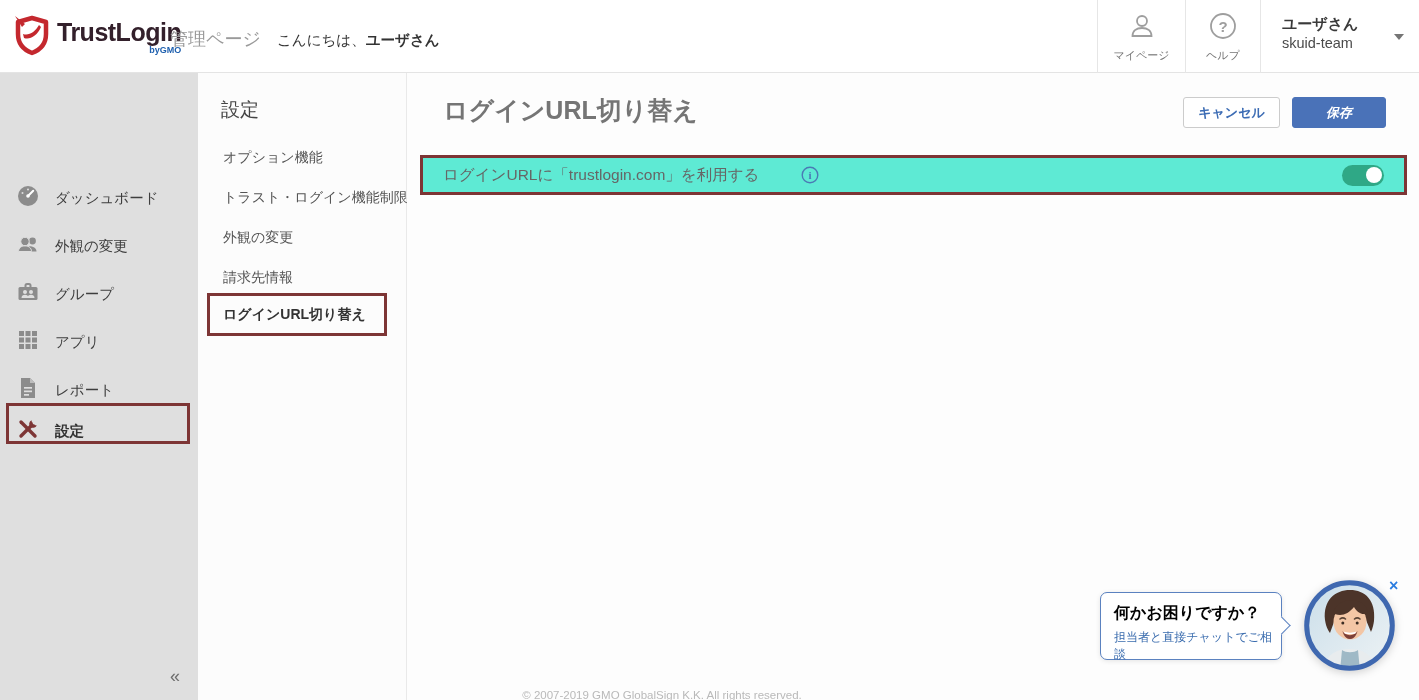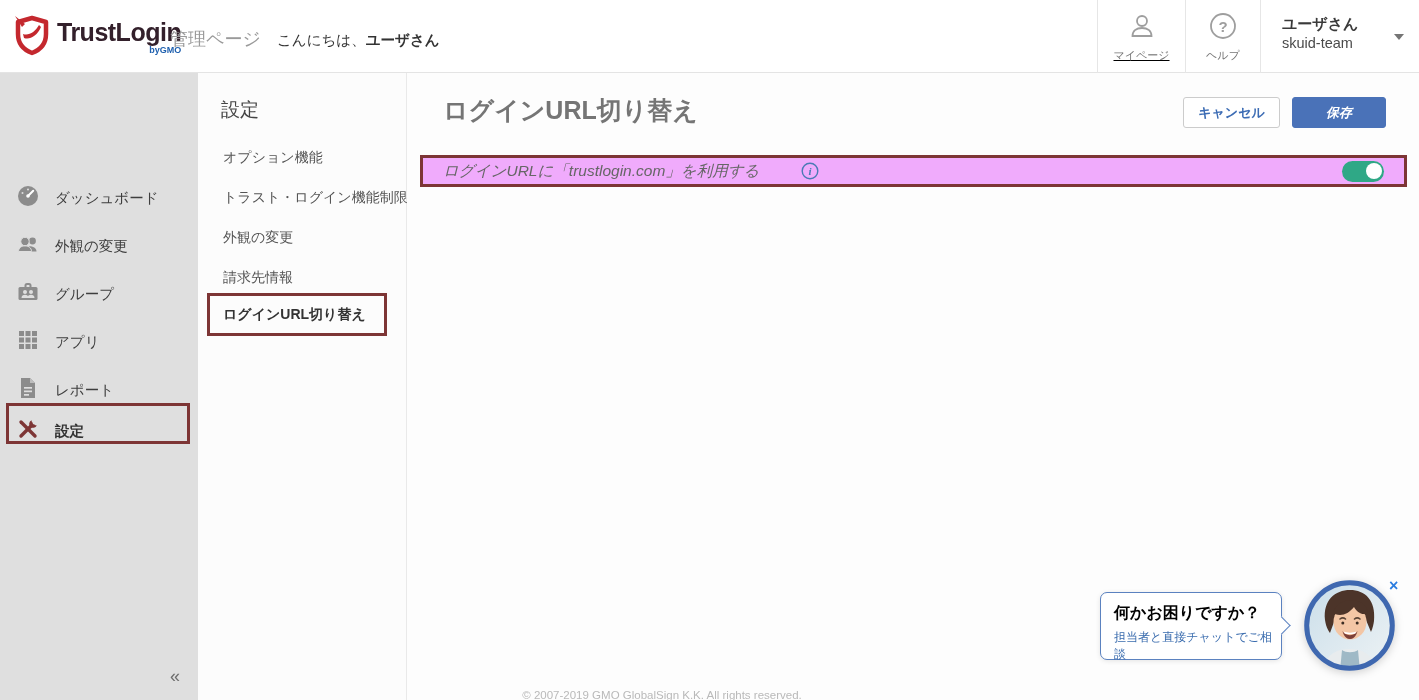--- a/index.html
+++ b/index.html
@@ -11,21 +11,21 @@
             border-bottom:1px solid #e4e4e4; z-index:10; }
   .logo { position:absolute; left:13px; top:14px; display:flex; align-items:center; gap:6px; }
   .brand-wrap { display:flex; flex-direction:column; }
   .brand { font-size:25px; font-weight:bold; color:#33202b; letter-spacing:-0.5px; line-height:1; }
   .brand-by { font-size:9px; font-weight:bold; color:#1d5fae; text-align:right; margin-top:1px; line-height:1; }
   .page-label { position:absolute; left:170px; top:27px; font-size:18px; color:#9a9a9a; }
   .greeting { position:absolute; left:277px; top:31px; font-size:14.5px; color:#333; }
   .greeting b { font-weight:bold; }
   .top-cell { position:absolute; top:0; height:73px; border-left:1px solid #e6e6e6;
               display:flex; flex-direction:column; align-items:center; justify-content:center; gap:3px; cursor:pointer; }
-  .cell-mypage { left:1097px; width:88px;text-decoration:underline; }
+  .cell-mypage { left:1097px; width:88px; }
   .cell-help   { left:1185px; width:75px; }
   .top-cell-label { font-size:11px; color:#757575; }
   .user-cell { position:absolute; left:1260px; top:0; width:159px; height:73px; border-left:1px solid #e6e6e6;
                padding:14px 0 0 21px; cursor:pointer; }
   .user-name { font-size:15px; font-weight:bold; color:#3a3a3a; line-height:1.35; }
   .user-team { font-size:14.5px; color:#4a4a4a; line-height:1.35; }
   .user-caret { position:absolute; right:15px; top:34px; width:0; height:0;
                 border-left:5px solid transparent; border-right:5px solid transparent;
                 border-top:6px solid #757575; }
 
@@ -47,22 +47,22 @@
   .submenu-item.selected { left:9px; top:220px; width:180px; height:43px; border:3px solid #7d3535;
                            line-height:37px; padding-left:13px; font-weight:bold; color:#333; }
 
   
   .main { position:absolute; left:407px; top:73px; width:1012px; height:627px; background:#fdfdfd; }
   .main-title { position:absolute; left:36px; top:21px; font-size:25px; color:#757575; }
   .btn { position:absolute; top:24px; height:31px; border-radius:3px; font-size:13px; font-weight:bold;
          font-family:inherit; cursor:pointer; }
   .btn-cancel { left:776px; width:97px; background:#fff; border:1px solid #ccc; color:#3c6cb4; }
   .btn-save   { left:885px; width:94px; background:#4a72b8; border:1px solid #4a72b8; color:#fff;font-style:italic; }
-  .setting-row { position:absolute; left:13px; top:82px; width:987px; height:32px; background:#f0abfc;
-                 border:3px solid #7d3535; display:flex; align-items:center;font-style:italic; }
+  .setting-row { position:absolute; left:13px; top:82px; width:987px; height:40px; background:#5eead4;
+                 border:3px solid #7d3535; display:flex; align-items:center; }
   .row-label { margin-left:20px; font-size:15.5px; color:#666; }
   .info-icon { margin-left:42px; width:18px; height:18px; cursor:pointer; }
   .toggle { margin-left:auto; margin-right:20px; width:42px; height:21px; border-radius:11px;
             background:#bbb; position:relative; cursor:pointer; }
   .toggle.on { background:#2fa886; }
   .toggle .knob { position:absolute; left:2.5px; top:2.5px; width:16px; height:16px; border-radius:50%; background:#fff; }
   .toggle.on .knob { left:auto; right:2.5px; }
   .footer { position:absolute; left:0; top:616px; width:510px; text-align:center;
             font-size:11.5px; color:#b9b9b9; }
 

